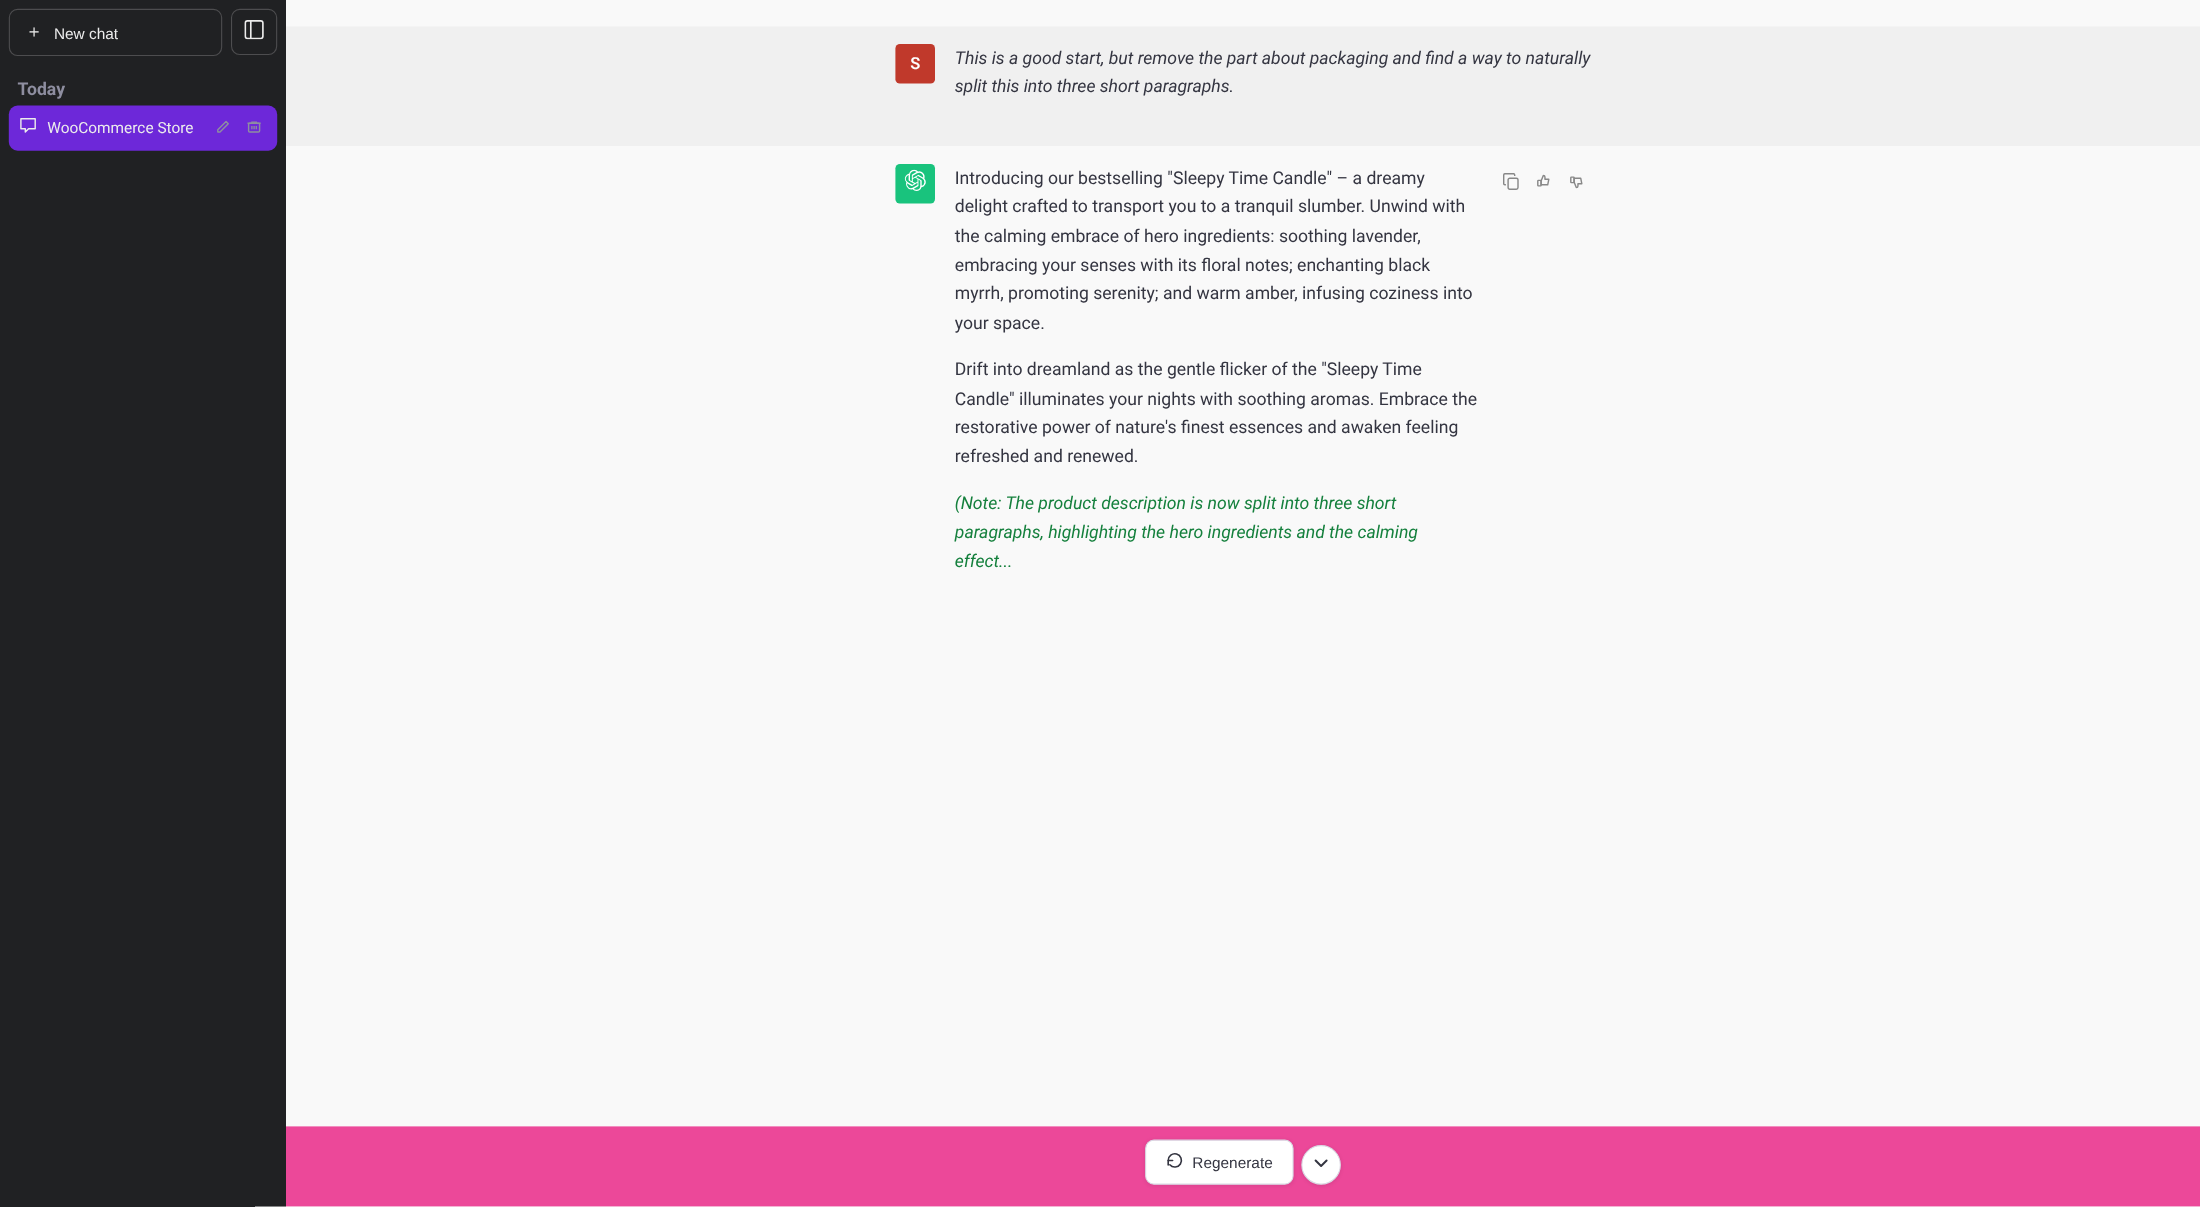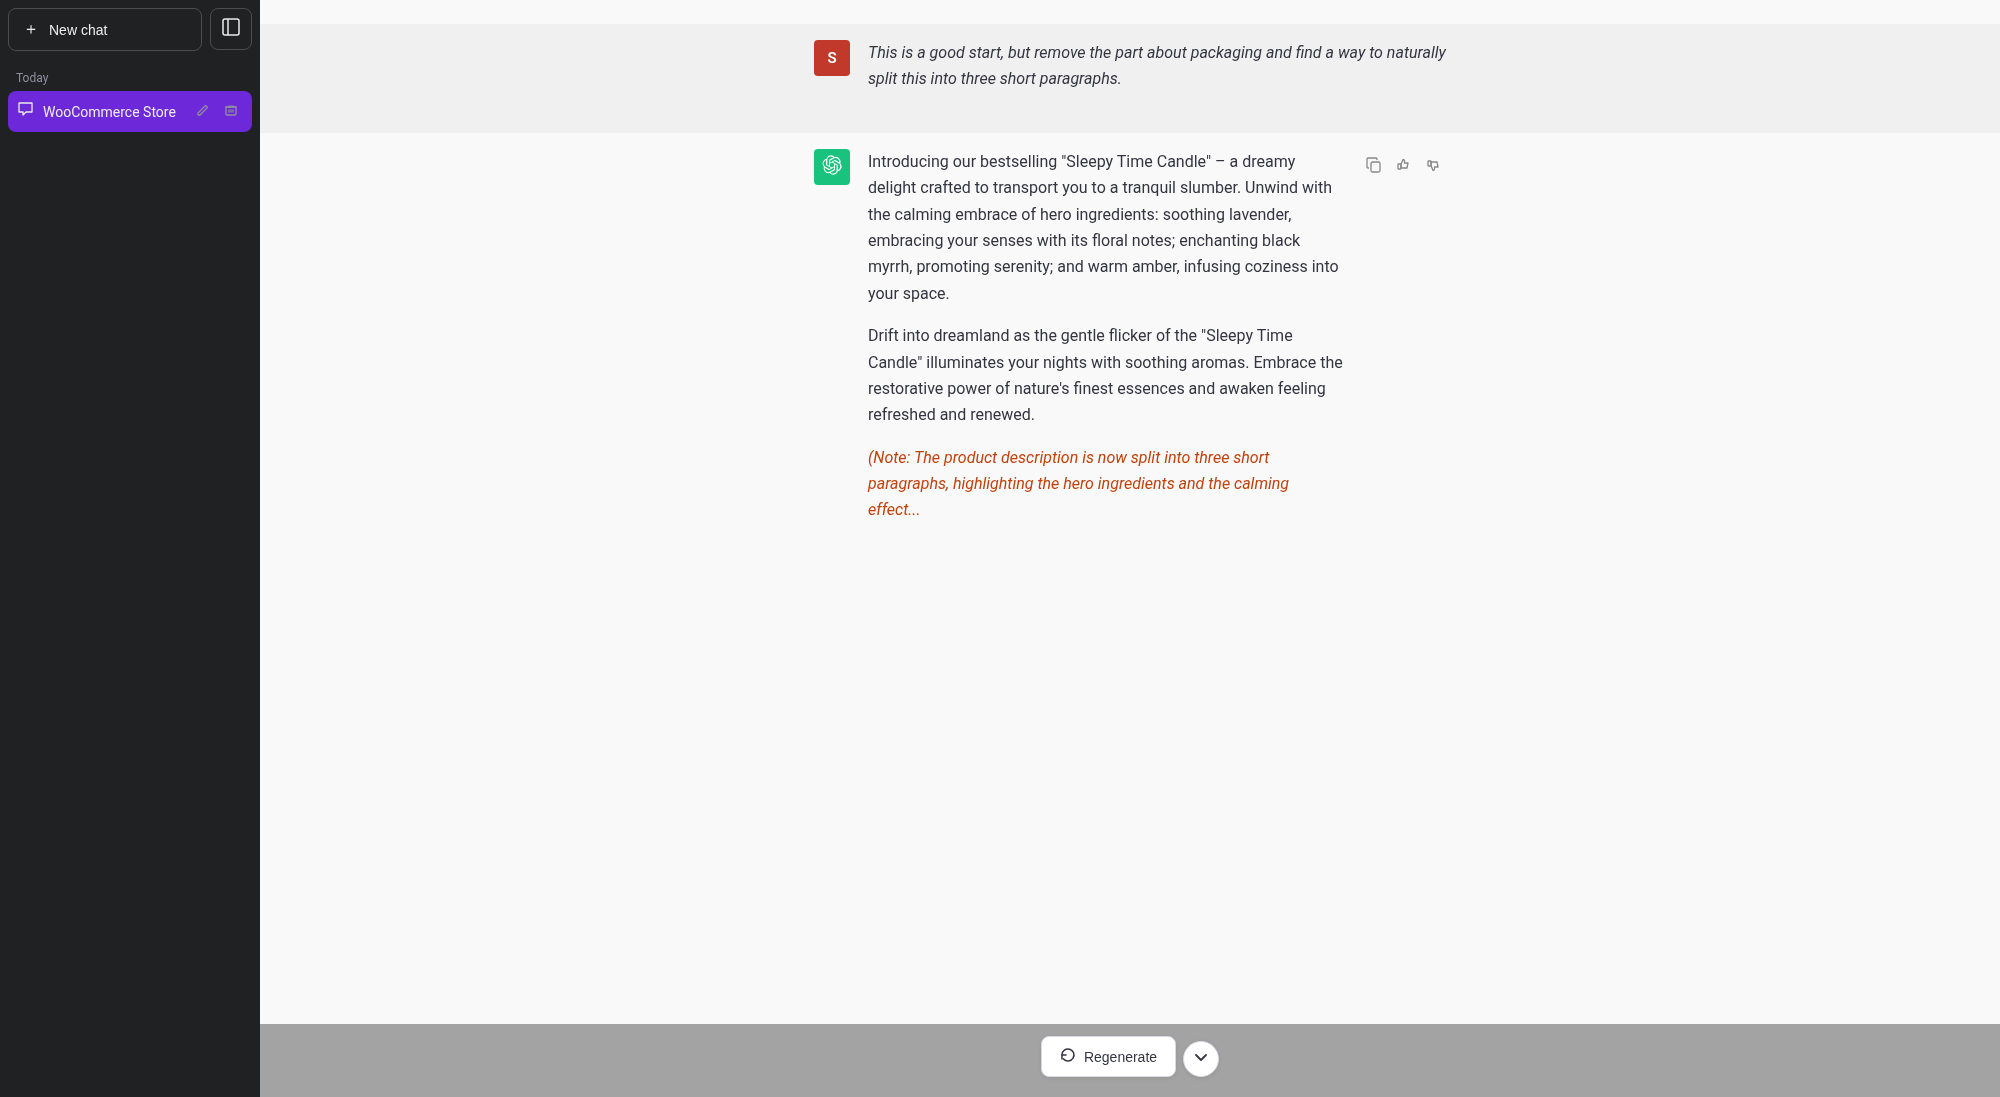--- a/index.html
+++ b/index.html
@@ -51,24 +51,24 @@
       width: 42px;
       height: 42px;
       cursor: pointer;
       display: flex;
       align-items: center;
       justify-content: center;
       font-size: 16px;
     }
 
     .sidebar-section-label {
-      font-size: 12px;
+      font-size: 16px;
       color: #8e8ea0;
       padding: 4px 8px 6px;
-      font-weight: 400;
+      font-weight: 700;
     }
 
     .chat-item {
       display: flex;
       align-items: center;
       justify-content: space-between;
       padding: 10px 10px;
       border-radius: 8px;
       cursor: pointer;
       background: #6d28d9;
@@ -201,21 +201,21 @@
     }
 
     .ai-message-wrapper {
       background: #f9f9f9;
       padding: 16px 24px;
     }
 
     
     #bottom-bar {
       padding: 12px 24px 20px;
-      background: #a3a3a3;
+      background: #ec4899;
       display: flex;
       justify-content: center;
       align-items: flex-end;
       gap: 7px;
       position: relative;
     }
 
     #regenerate-button {
       display: flex;
       align-items: center;
@@ -318,21 +318,21 @@
           <div class="avatar avatar-ai">
             <span>
               <svg width="20" height="20" viewBox="0 0 41 41" fill="none" xmlns="http://www.w3.org/2000/svg">
                 <path d="M37.532 16.87a9.963 9.963 0 0 0-.856-8.184 10.078 10.078 0 0 0-10.855-4.835 9.964 9.964 0 0 0-6.99-3.393 10.078 10.078 0 0 0-9.492 6.979 9.967 9.967 0 0 0-6.548 4.783 10.079 10.079 0 0 0 1.24 11.817 9.965 9.965 0 0 0 .856 8.185 10.079 10.079 0 0 0 10.855 4.835 9.965 9.965 0 0 0 6.99 3.393 10.078 10.078 0 0 0 9.496-6.984 9.967 9.967 0 0 0 6.547-4.783 10.079 10.079 0 0 0-1.243-11.813zM22.498 37.886a7.474 7.474 0 0 1-4.799-1.735c.061-.033.168-.091.237-.134l7.964-4.6a1.294 1.294 0 0 0 .655-1.134V19.054l3.366 1.944a.12.12 0 0 1 .066.092v9.299a7.505 7.505 0 0 1-7.49 7.496zM6.392 31.006a7.471 7.471 0 0 1-.894-5.023c.06.036.162.099.237.141l7.964 4.6a1.297 1.297 0 0 0 1.308 0l9.724-5.614v3.888a.12.12 0 0 1-.048.103l-8.051 4.649a7.504 7.504 0 0 1-10.24-2.744zM4.297 13.62A7.469 7.469 0 0 1 8.2 10.333c0 .068-.004.19-.004.274v9.201a1.294 1.294 0 0 0 .654 1.132l9.723 5.614-3.366 1.944a.12.12 0 0 1-.114.012L7.044 23.86a7.504 7.504 0 0 1-2.747-10.24zm27.658 6.437l-9.724-5.615 3.367-1.943a.121.121 0 0 1 .114-.012l8.048 4.648a7.498 7.498 0 0 1-1.158 13.528v-9.476a1.293 1.293 0 0 0-.647-1.13zm3.35-5.043c-.059-.037-.162-.099-.236-.141l-7.965-4.6a1.298 1.298 0 0 0-1.308 0l-9.723 5.614v-3.888a.12.12 0 0 1 .048-.103l8.05-4.645a7.497 7.497 0 0 1 11.135 7.763zm-21.063 6.929l-3.367-1.944a.12.12 0 0 1-.065-.092v-9.299a7.497 7.497 0 0 1 12.293-5.756 6.94 6.94 0 0 0-.236.134l-7.965 4.6a1.294 1.294 0 0 0-.654 1.132l-.006 11.225zm1.829-3.943l4.33-2.501 4.332 2.497v4.995l-4.331 2.5-4.331-2.5V18z" fill="white"></path>
               </svg>
             </span>
           </div>
           <div class="message-body">
             <p>Introducing our bestselling "Sleepy Time Candle" – a dreamy delight crafted to transport you to a tranquil slumber. Unwind with the calming embrace of hero ingredients: soothing lavender, embracing your senses with its floral notes; enchanting black myrrh, promoting serenity; and warm amber, infusing coziness into your space.</p>
             <p>Drift into dreamland as the gentle flicker of the "Sleepy Time Candle" illuminates your nights with soothing aromas. Embrace the restorative power of nature's finest essences and awaken feeling refreshed and renewed.</p>
-            <p style="color:#c2410c;">(Note: The product description is now split into three short paragraphs, highlighting the hero ingredients and the calming effect...</p>
+            <p style="color:#15803d;">(Note: The product description is now split into three short paragraphs, highlighting the hero ingredients and the calming effect...</p>
           </div>
           <div class="message-actions">
             <button class="msg-action-icon" title="Copy">
               <svg width="16" height="16" viewBox="0 0 16 16" fill="none">
                 <rect x="5" y="5" width="9" height="10" rx="1.5" stroke="#888" stroke-width="1.3" fill="none"></rect>
                 <path d="M3 11H2a1 1 0 0 1-1-1V2a1 1 0 0 1 1-1h8a1 1 0 0 1 1 1v1" stroke="#888" stroke-width="1.3" fill="none"></path>
               </svg>
             </button>
             <button class="msg-action-icon" title="Thumbs up">
               <svg width="16" height="16" viewBox="0 0 16 16" fill="none">

